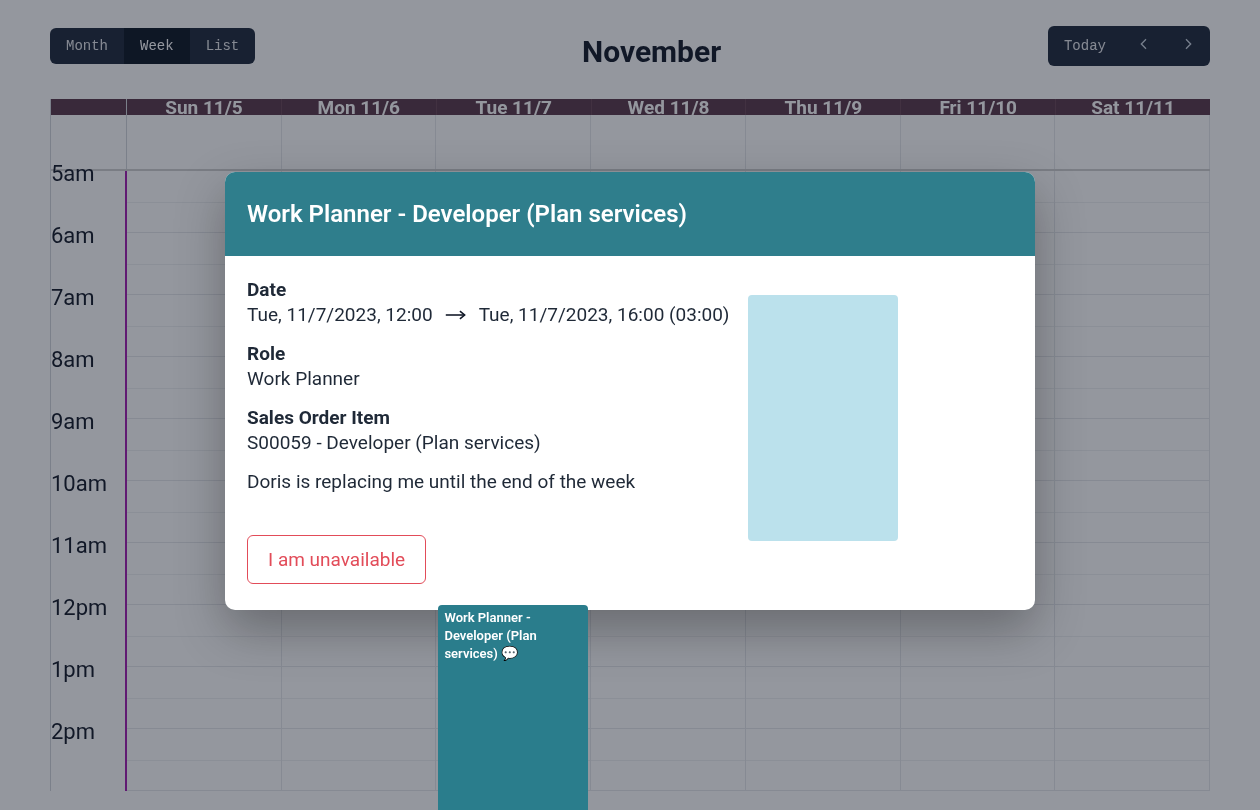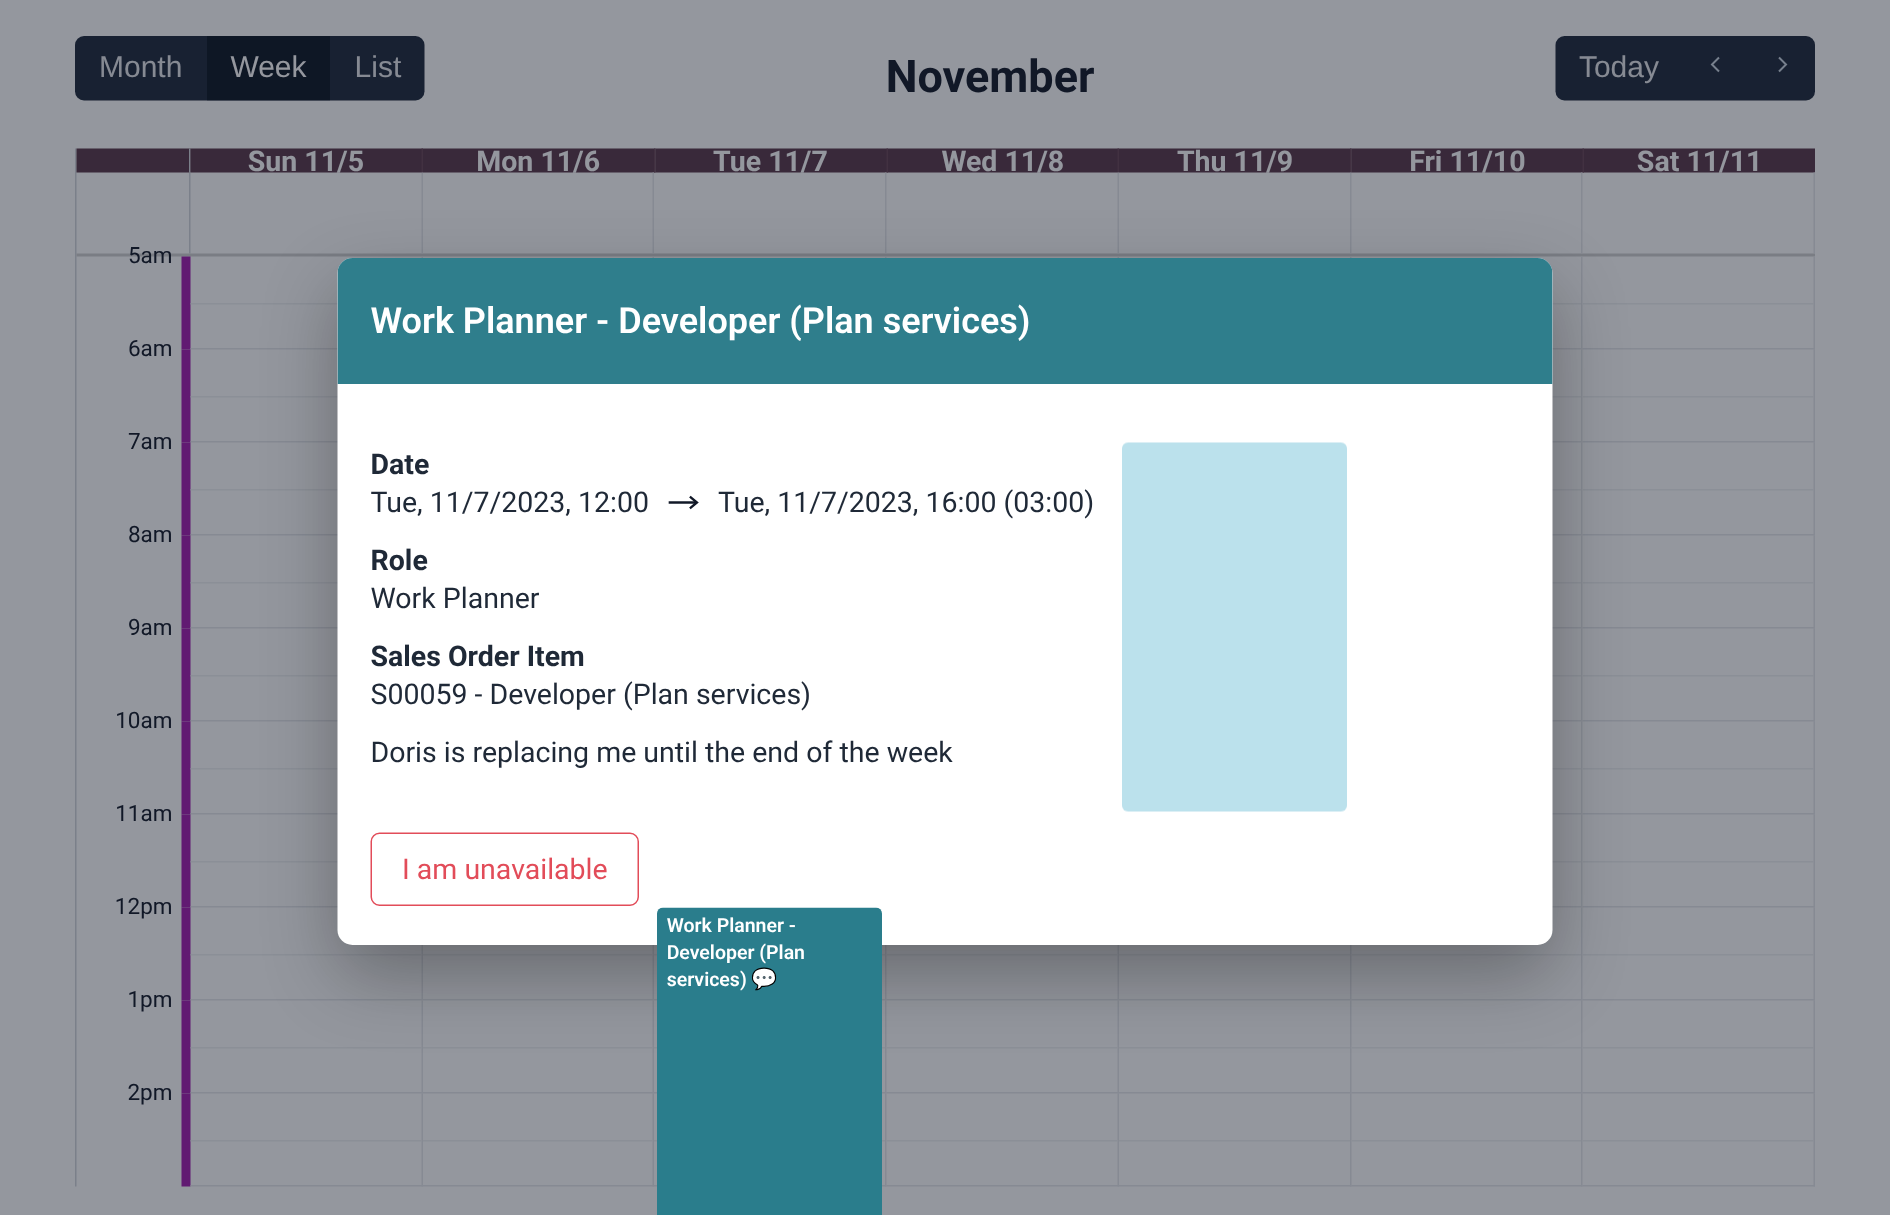--- a/index.html
+++ b/index.html
@@ -21,24 +21,24 @@
   .seg {
     display: flex;
     background: #1e293b;
     border-radius: 6px;
     overflow: hidden;
   }
   .seg button {
     border: none;
     background: transparent;
     color: #e5e7eb;
-    font-size: 20px;
+    font-size: 14px;
     padding: 10px 16px;
     cursor: pointer;
-    font-family: Liberation Sans, sans-serif;
+    font-family: Liberation Mono, monospace;
   }
   .seg button.active {
     background: #0c1624;
     color: #fff;
     text-align: right;
   }
   .seg .nav-btn {
     padding: 10px 14px;
     display: flex;
     align-items: center;
@@ -95,23 +95,22 @@
   .body {
     position: relative;
   }
   .slots { position: relative; }
   .hour-row {
     display: flex;
     height: 62px;
   }
   .hour-label {
     width: 76px;
-    border-right: 6px solid #a21caf;
-    font-size: 15px;
-    text-align: right;
+    border-right: 2px solid #a21caf;
+    font-size: 22px;
     padding-right: 6px;
     color: #111827;
     position: relative;
   }
   .hour-label span {
     position: relative;
     top: -10px;
   }
   .hour-cells {
     flex: 1;
@@ -167,21 +166,20 @@
     background: #2f7e8c;
     color: #fff;
     padding: 28px 22px;
     font-size: 24px;
     font-weight: 600;
   }
   .modal-body {
     padding: 22px 32px 26px 22px;
     font-size: 19px;
     color: #1f2937;
-    margin-top: 20px;
   }
   .fld { margin-bottom: 16px; }
   .fld .lab { font-weight: 700; margin-bottom: 2px; }
   .fld .val { font-weight: 400; }
   .date-line { display:flex; align-items:center; gap:12px; flex-wrap:wrap; }
   .arrow-sep { display:inline-flex; }
   .arrow-sep svg { width:22px; height:14px; stroke:#111827; fill:none; stroke-width:2; }
 
   .unavail {
     margin-top: 26px;

